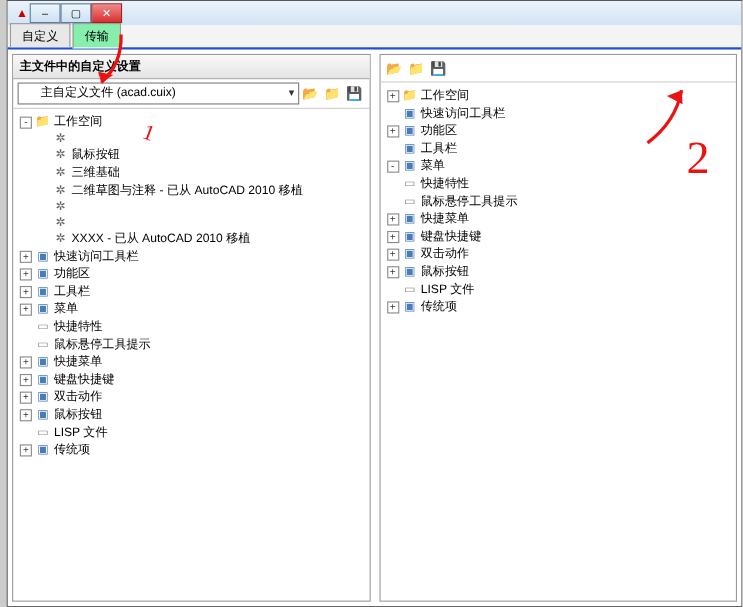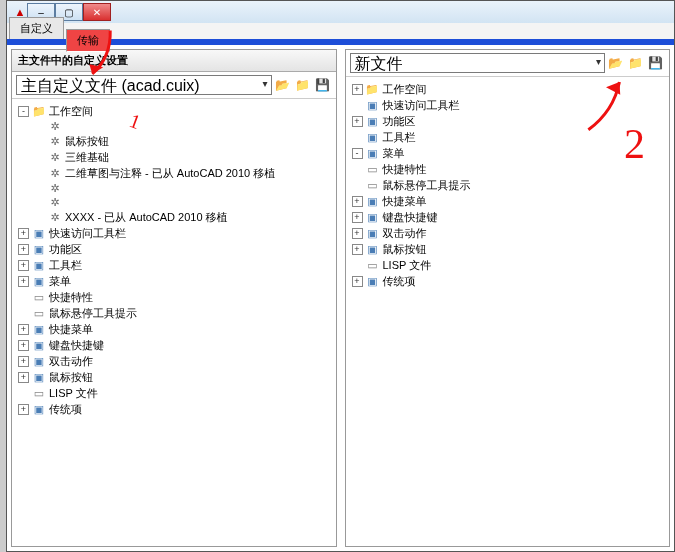--- a/index.html
+++ b/index.html
@@ -3,28 +3,28 @@
 <meta charset="utf-8">
 <style>
   * { box-sizing: border-box; margin: 0; padding: 0; font-family: "Microsoft YaHei", SimSun, Arial, sans-serif; font-size: 11px; }
   body { width: 675px; height: 552px; background: #ccc; overflow: hidden; position: relative; }
   .window { position: absolute; left: 6px; top: 0; right: 0; bottom: 0; background: #fff; border: 1px solid #555; }
   .titlebar { height: 22px; background: linear-gradient(#eaf3fb,#d2e4f3); display: flex; align-items: center; padding-left: 6px; }
   .titlebar .title { flex: 1; color: #000; }
   .win-btns { display: flex; height: 18px; margin-right: 2px; }
   .win-btn { width: 28px; height: 18px; border: 1px solid #5c7da1; background: linear-gradient(#eef5fc,#cde1f3); display:flex; align-items:center; justify-content:center; font-size:10px; }
   .win-btn.close { background: linear-gradient(#f08b8b,#d93030); color:#fff; border-color:#a02020; }
-  .tabbar { height: 22px; background: #f4f4f4; display:flex; align-items:flex-end; border-bottom:6px solid #1d4ed8; padding-left:2px; }
+  .tabbar { height: 22px; background: #f4f4f4; display:flex; align-items:flex-end; border-bottom:2px solid #1d4ed8; padding-left:2px; }
   .tab { padding: 3px 10px; border:1px solid #999; border-bottom:none; background:#e8e8e8; margin-right:2px; cursor:pointer; }
-  .tab.active { background:#ef4444; border-bottom:1px solid #fff; position:relative; top:13px; }
+  .tab.active { background:#86efac; border-bottom:1px solid #fff; position:relative; top:1px; }
   .panes { display:flex; height: calc(100% - 44px); }
   .pane { flex:1; border:1px solid #999; margin:4px; display:flex; flex-direction:column; background:#fff; }
   .pane-header { background: linear-gradient(#f8f8f8,#e4e4e4); border-bottom:1px solid #aaa; padding:3px 6px; font-weight:bold; }
   .pane-toolbar { display:flex; align-items:center; padding:3px 4px; border-bottom:1px solid #ccc; gap:2px; }
-  .pane-toolbar select, .pane-toolbar .select { flex:1; height:20px; border:1px solid #7a7a7a; background:#fff; font-size:16px; padding:0 18px 0 4px; appearance:none; position:relative; }
+  .pane-toolbar select, .pane-toolbar .select { flex:1; height:20px; border:1px solid #7a7a7a; background:#fff; font-size:11px; padding:0 18px 0 20px; appearance:none; position:relative; }
   .select-wrap { position:relative; flex:1; }
   .select-wrap::after { content:"▾"; position:absolute; right:4px; top:3px; font-size:10px; color:#333; pointer-events:none; }
   .tool-icn { width:18px; height:18px; border:1px solid transparent; display:flex; align-items:center; justify-content:center; cursor:pointer; font-size:12px; }
   .tree { flex:1; overflow:auto; padding:4px 2px; }
   .tree ul { list-style:none; padding-left:16px; }
   .tree > ul { padding-left:2px; }
   .tree li { white-space:nowrap; line-height:16px; position:relative; }
   .node { display:flex; align-items:center; gap:3px; padding:0 2px; cursor:default; }
   .exp { width:11px; height:11px; border:1px solid #888; background:#fff; display:inline-flex; align-items:center; justify-content:center; font-size:9px; line-height:1; cursor:pointer; color:#333; }
   .exp.blank { border:none; background:none; }
@@ -211,23 +211,20 @@
                 <span class="icn item">▣</span>
                 <span>传统项</span>
               </div>
             </li>
           </ul>
       </div>
     </div>
 
     <div class="pane">
       <div class="pane-toolbar">
-        <div class="select-wrap">
-          <div class="select">新文件</div>
-        </div>
         <span class="tool-icn">📂</span>
         <span class="tool-icn">📁</span>
         <span class="tool-icn">💾</span>
       </div>
       <div class="tree">
         <ul id="right-tree-root">
             <li>
               <div class="node">
                 <span class="exp">+</span>
                 <span class="icn folder">📁</span>

